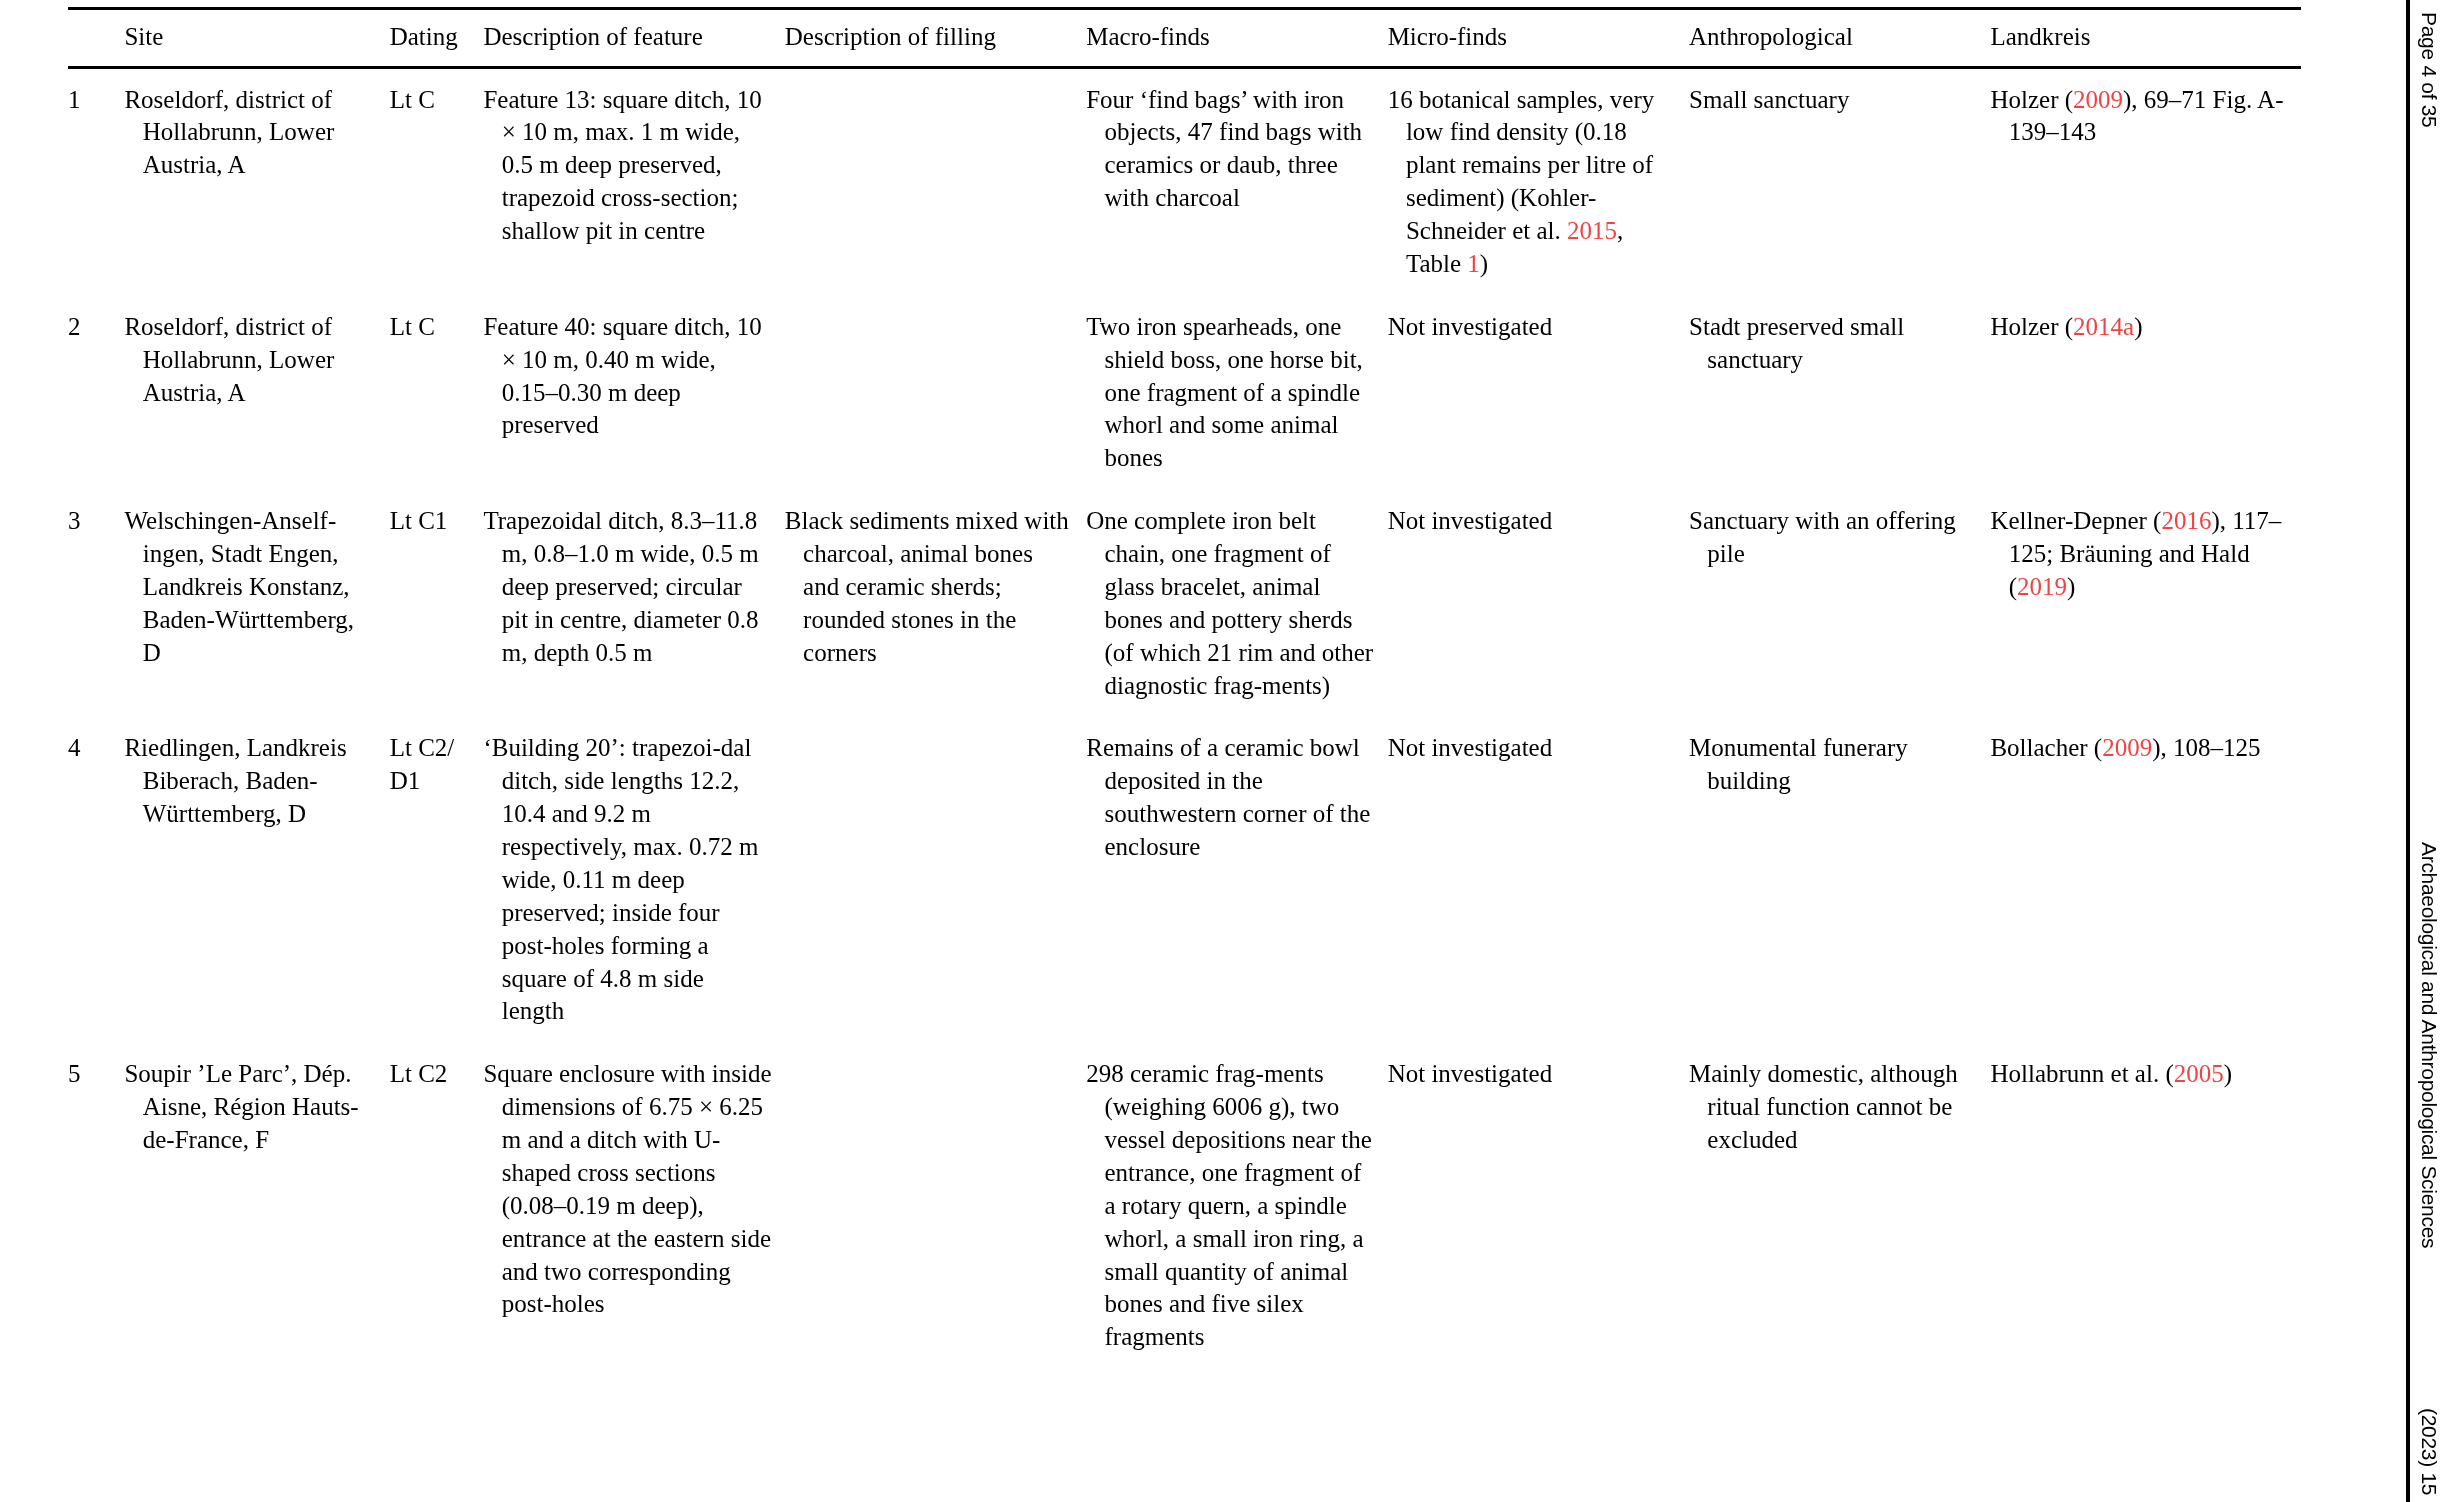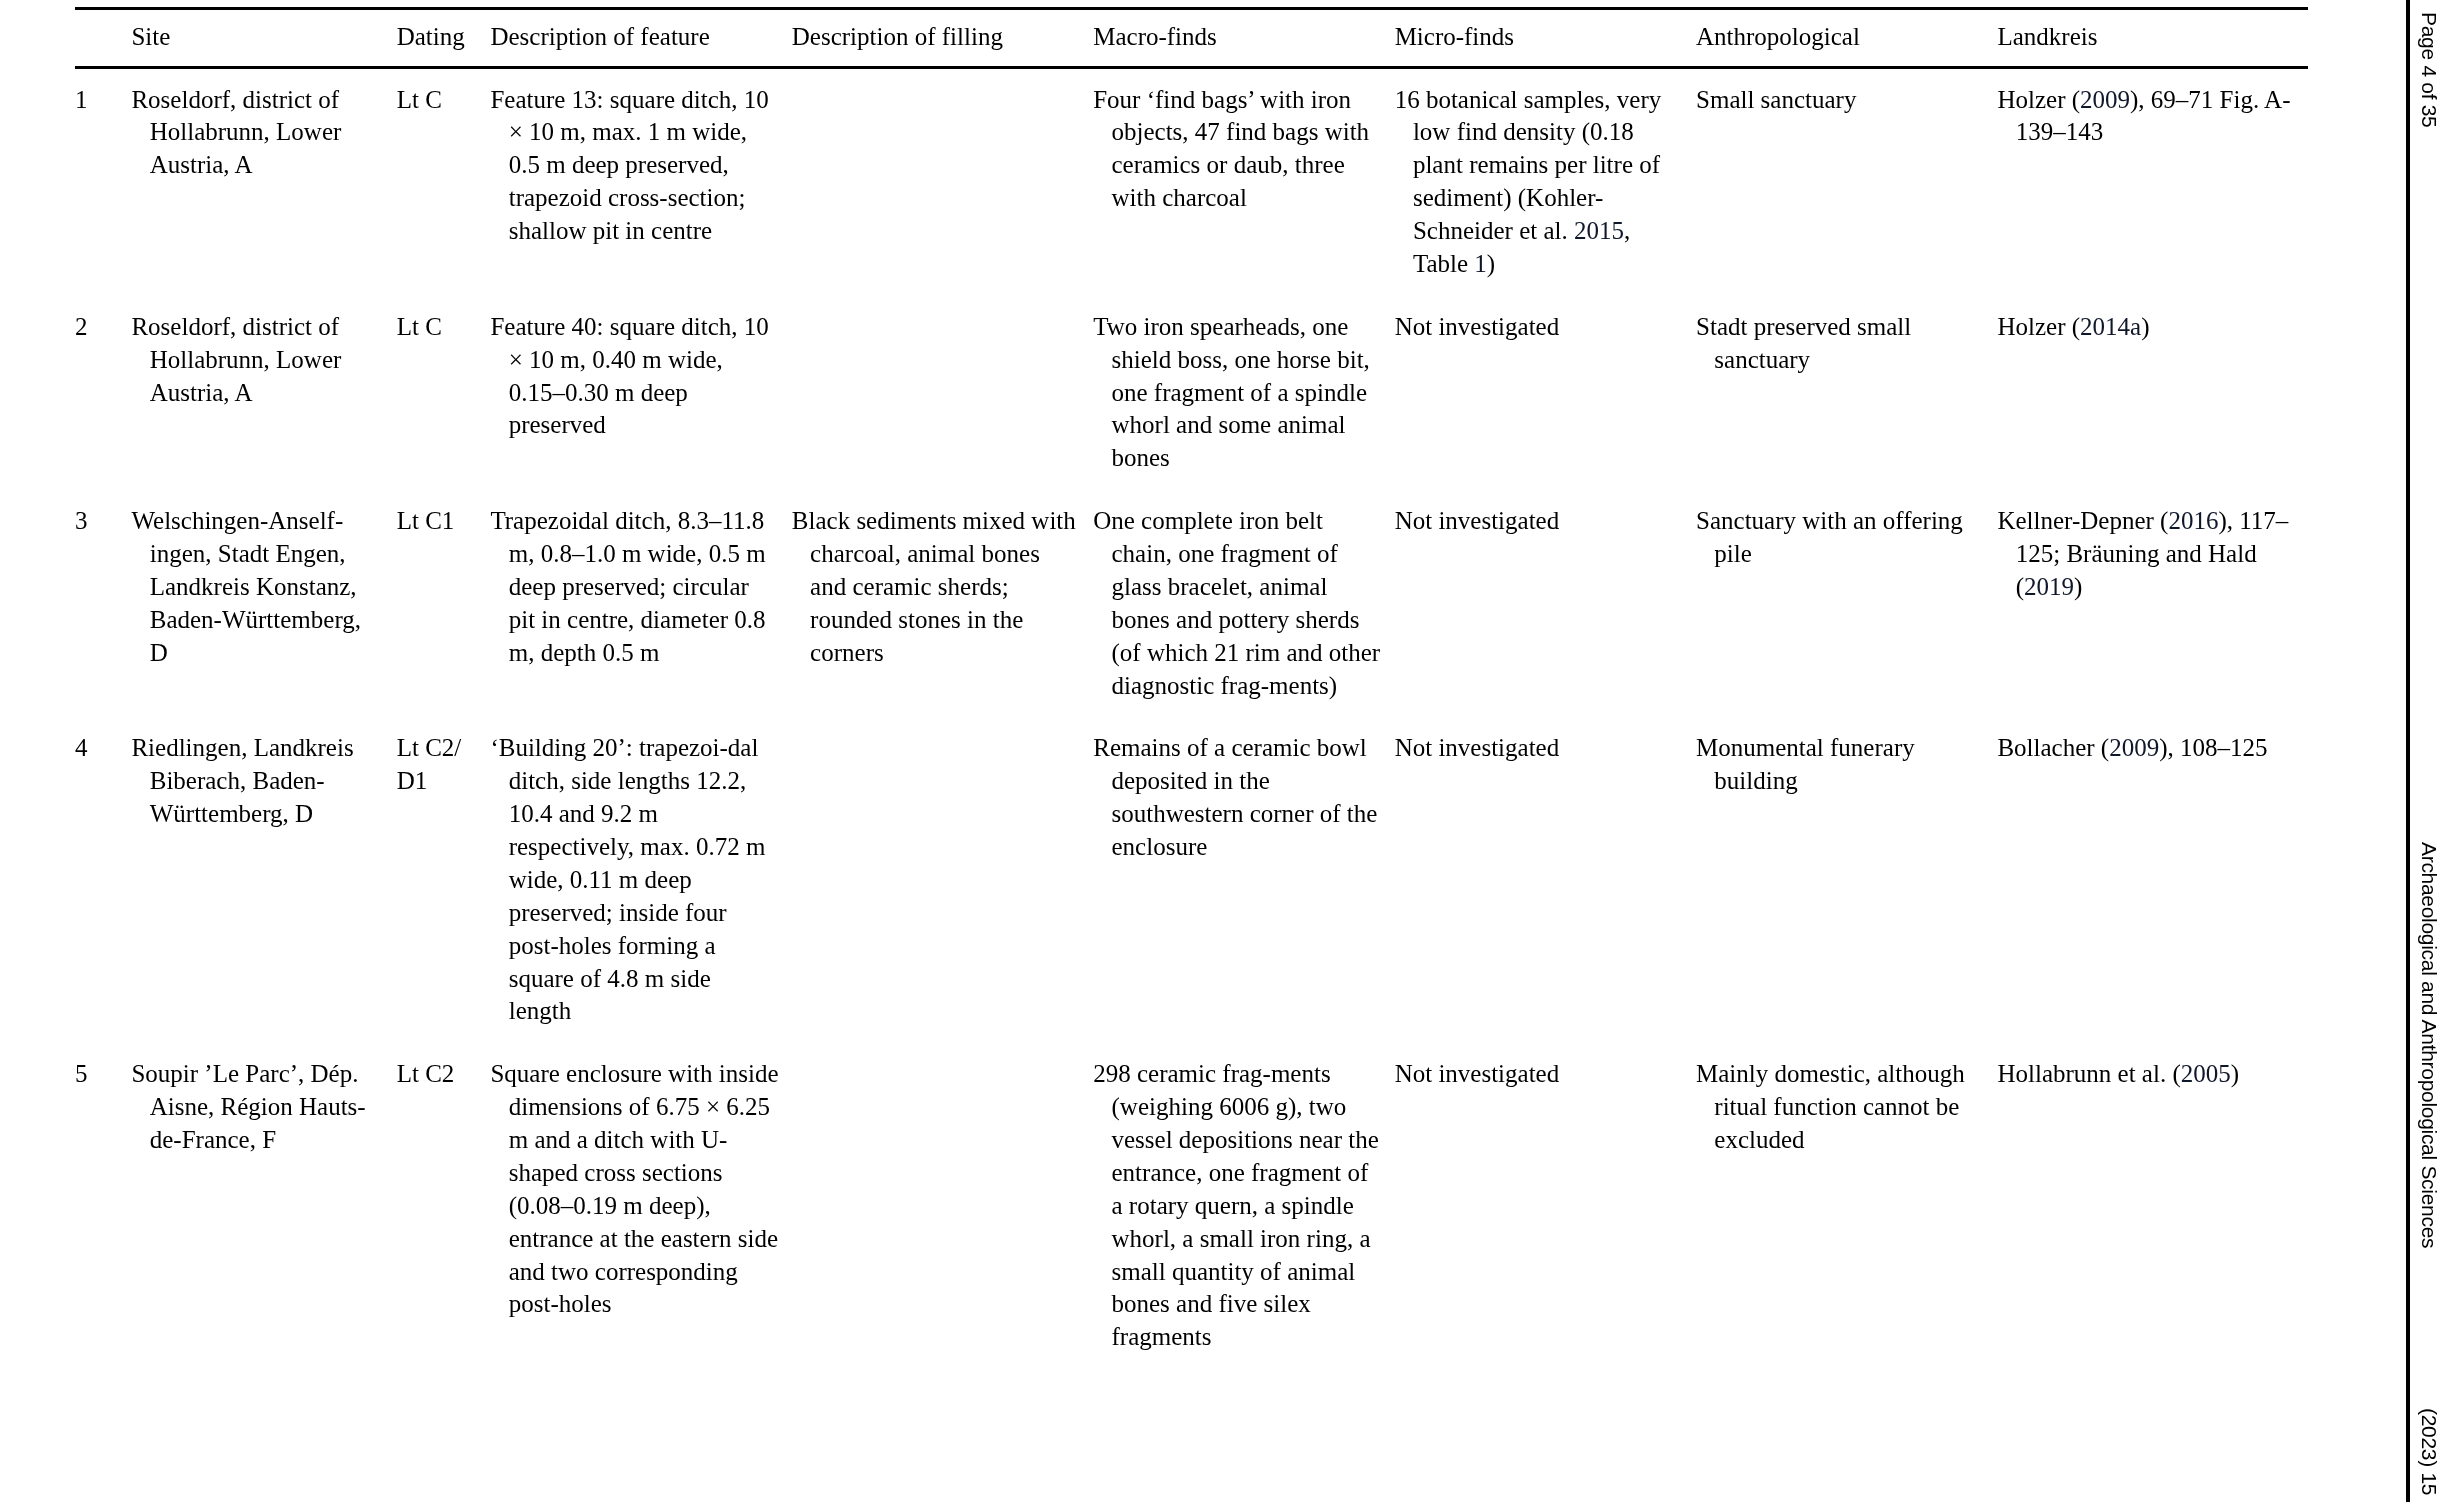--- a/index.html
+++ b/index.html
@@ -51,21 +51,21 @@
     top: 842px;
   }
   #rail-issue {
     left: 58px;
     top: 1408px;
   }
 
   
   #table-wrap {
     position: absolute;
-    left: 15px;
+    left: 8px;
     top: 0;
     width: 2358px;
     height: 1277px;
   }
   table.data-table {
     position: absolute;
     left: 60px;
     top: 6.7px;
     width: 2233px;
     border-collapse: collapse;
@@ -107,21 +107,21 @@
   col.c-site  { width: 235px; }
   col.c-date  { width: 83px; }
   col.c-feat  { width: 267px; }
   col.c-fill  { width: 267px; }
   col.c-macro { width: 267px; }
   col.c-micro { width: 267px; }
   col.c-interp{ width: 267px; }
   col.c-lit   { width: 275px; }
 
   .ref-link {
-    color: #0f172a;
+    color: #ef4444;
   }
 </style>
 </head>
 <body>
 
 <div id="page-rail">
   <div id="rail-divider"></div>
 
   <div class="rail-text" id="rail-page-number">Page 4 of 35</div>
   <div class="rail-text" id="rail-journal">Archaeological and Anthropological Sciences</div>

